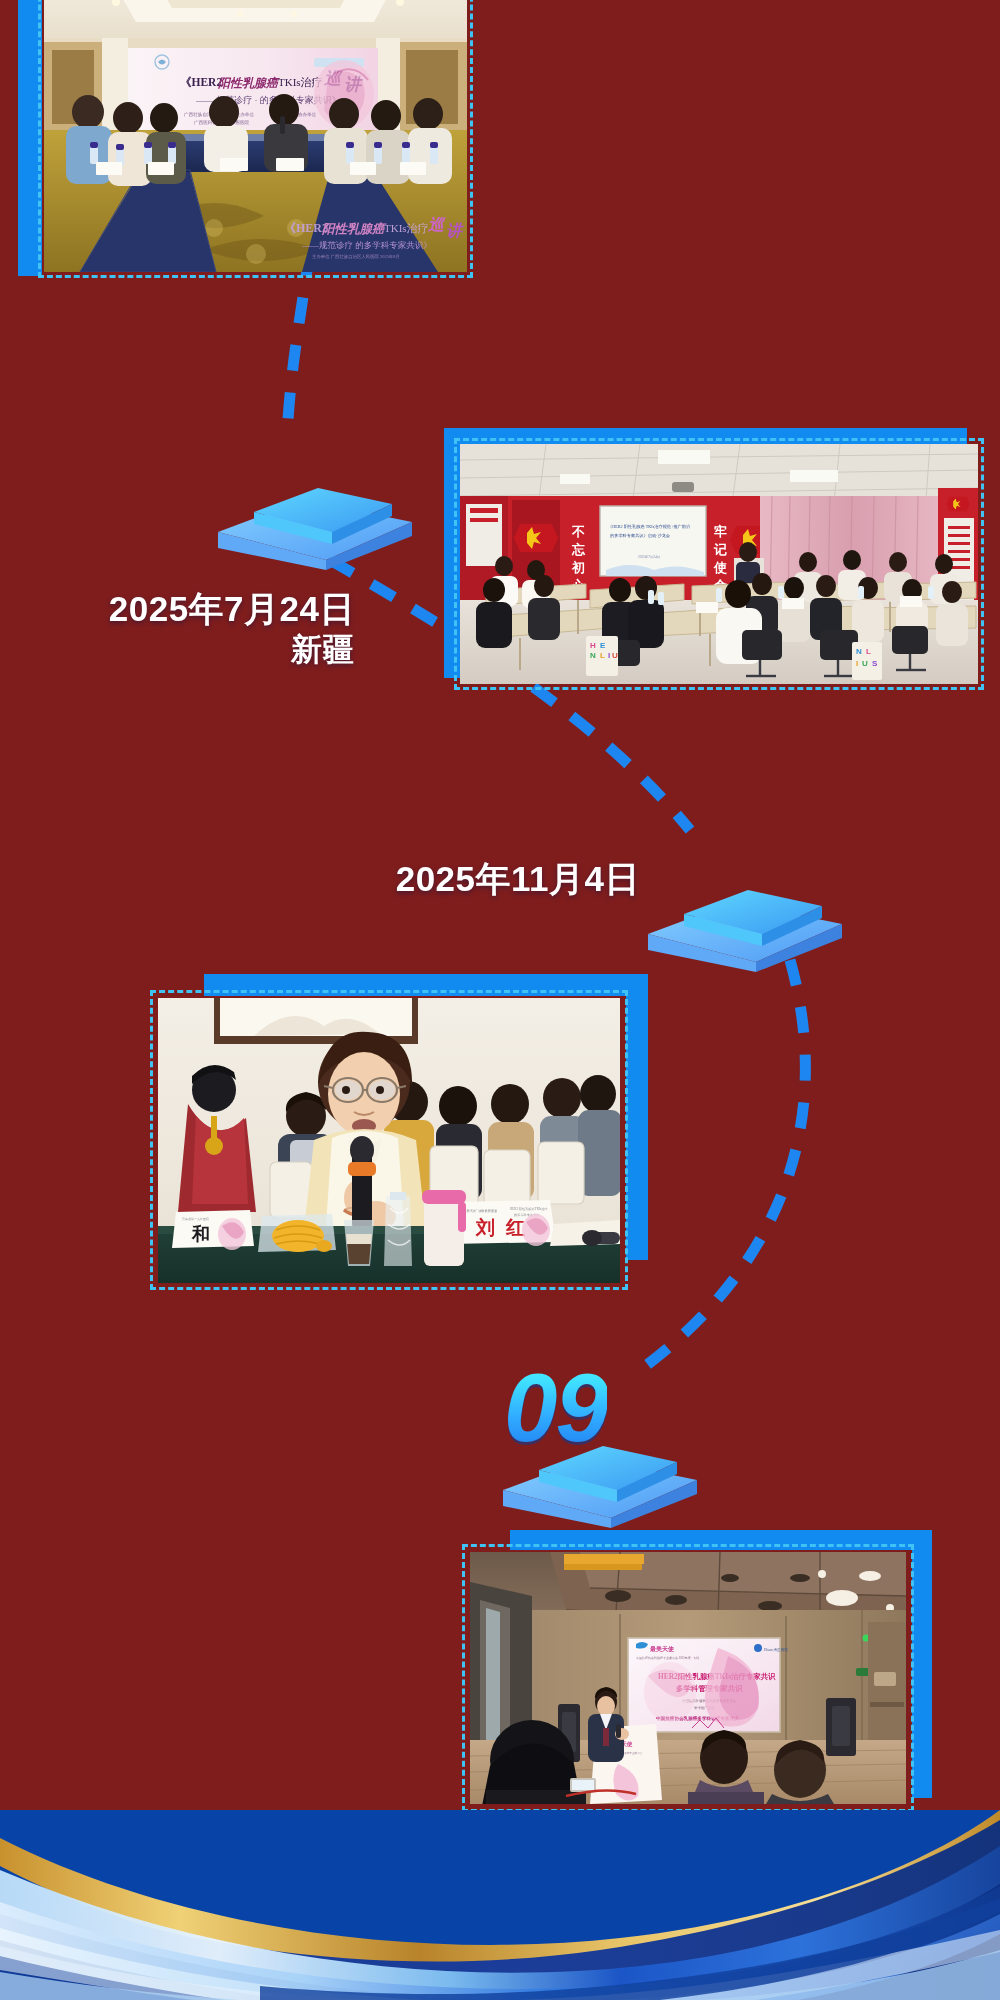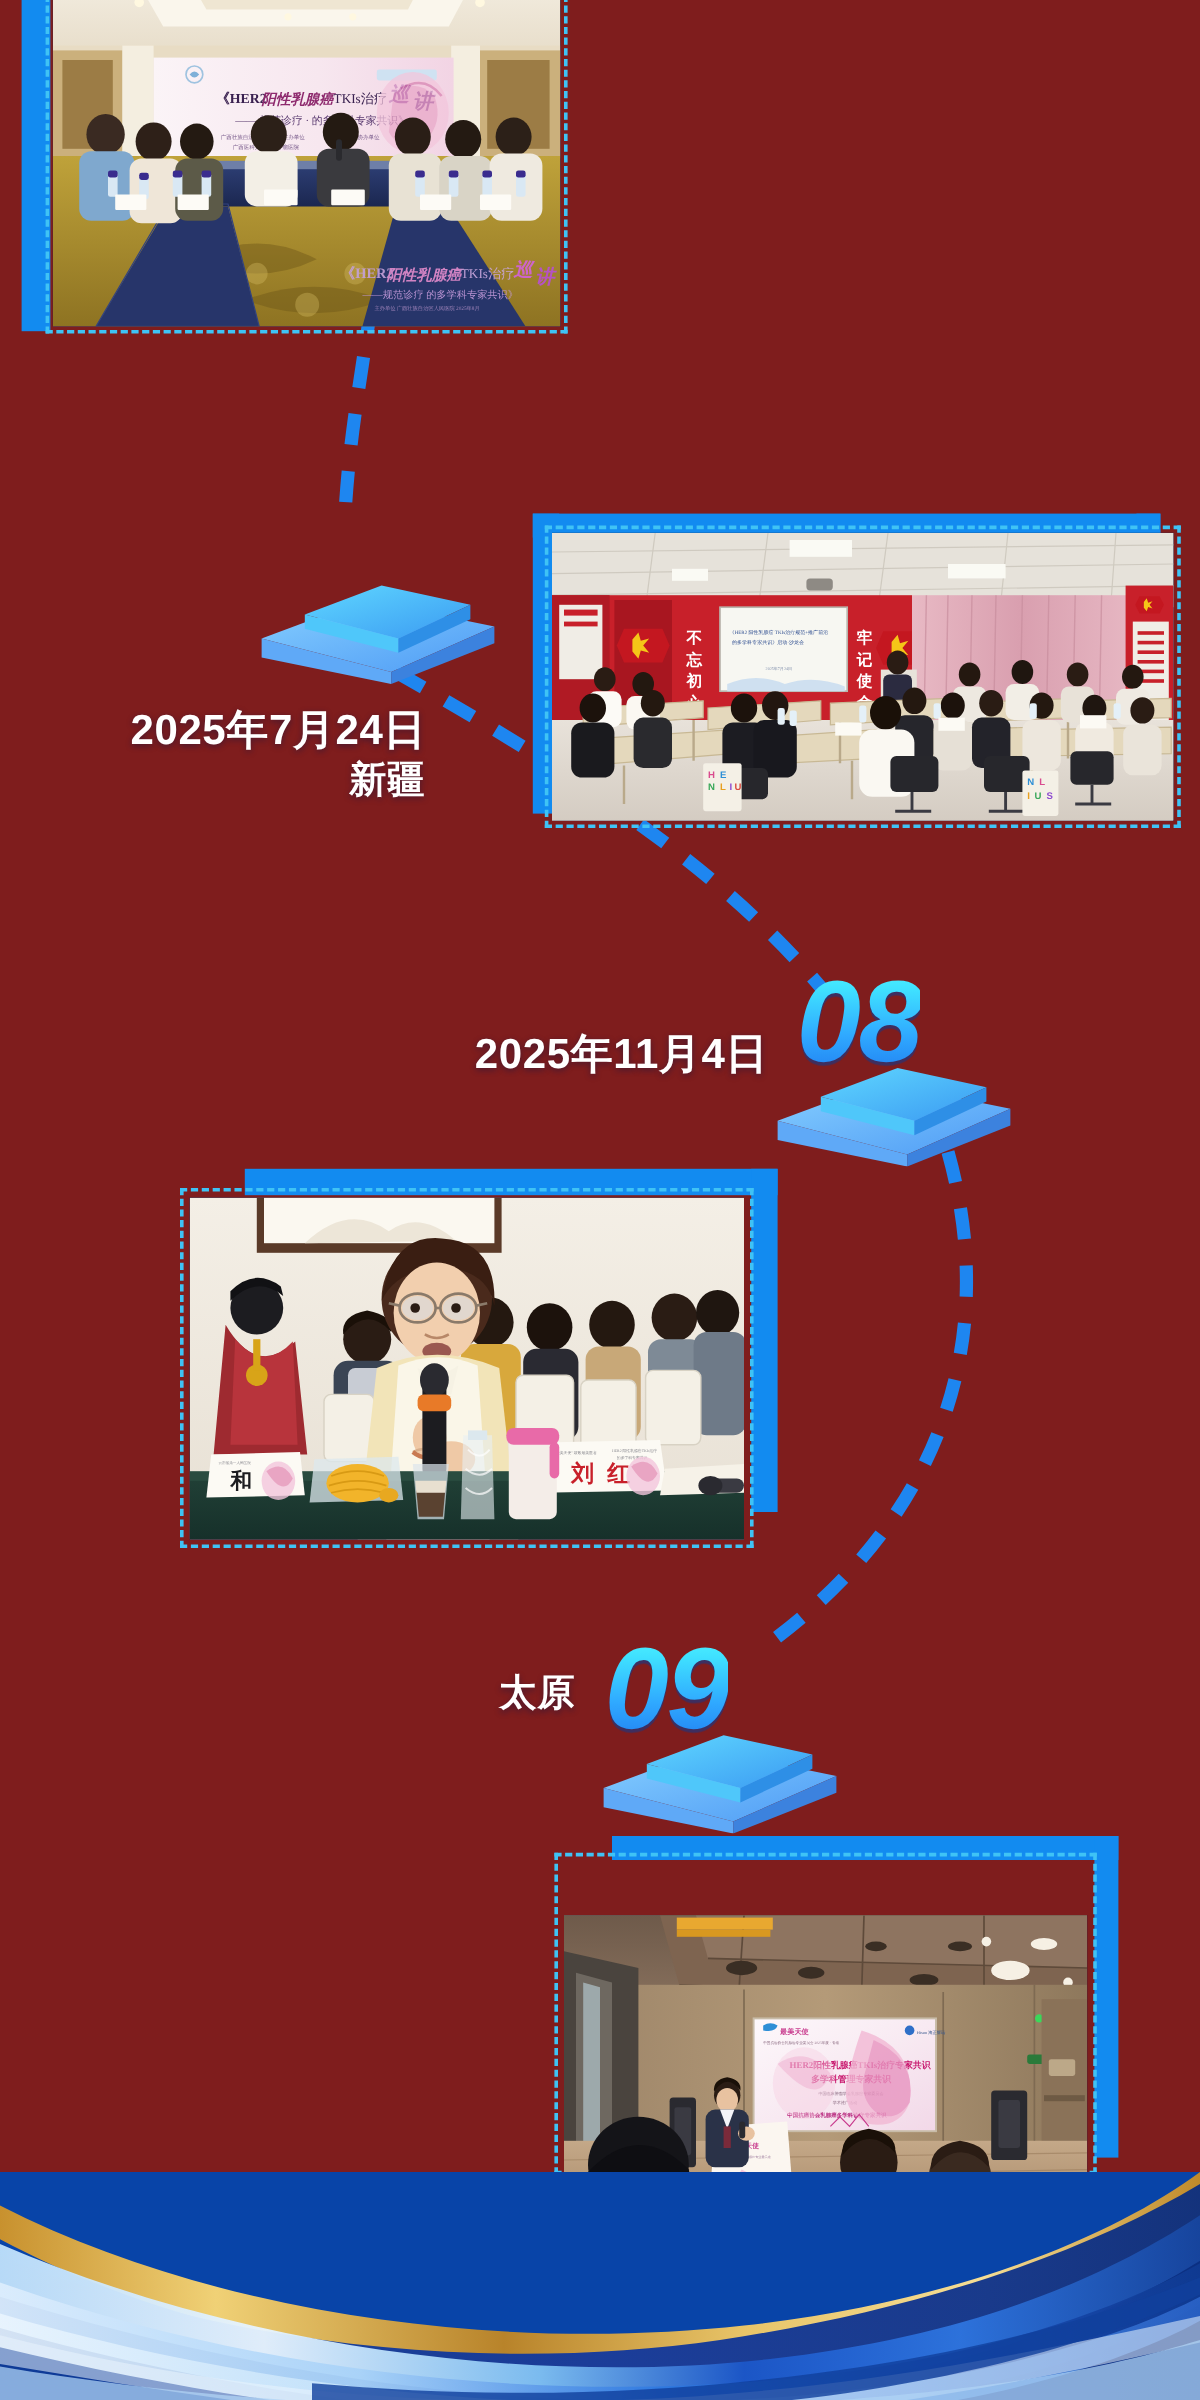--- a/index.html
+++ b/index.html
@@ -487,21 +487,20 @@
             <stop offset="1" stop-color="#3B9AF2"></stop>
         </linearGradient>
       </defs>
       <path d="M8 62 L94 30 L202 52 L116 90 Z" fill="url(#p8a)"></path>
       <path d="M8 62 L8 78 L116 100 L116 90 Z" fill="#5FA9F7"></path>
       <path d="M116 90 L116 100 L202 66 L202 52 Z" fill="#3C82DE"></path>
       <path d="M44 42 L108 18 L182 34 L122 62 Z" fill="url(#p8b)"></path>
       <path d="M44 42 L44 54 L122 74 L122 62 Z" fill="#4FC7FA"></path>
       <path d="M122 62 L122 74 L182 46 L182 34 Z" fill="#2E8FE6"></path>
     </svg>
-    <div class="num" style="left:24px;top:-8px;">08</div>
   </div>
 
   <div class="label" style="left:260px;top:858px;width:380px;">
     <div class="l1">2025年11月4日</div>
   </div>
 
   <div class="photo-frame" style="left:150px;top:974px;width:500px;height:320px;">
     <div class="frame-band" style="left:54px;top:0;width:444px;height:22px;"></div>
     <div class="frame-band" style="left:476px;top:0;width:22px;height:286px;"></div>
     <div class="frame-dash" style="left:0;top:16px;width:478px;height:300px;"></div>
@@ -679,28 +678,27 @@
       <path d="M8 62 L8 78 L116 100 L116 90 Z" fill="#5FA9F7"></path>
       <path d="M116 90 L116 100 L202 66 L202 52 Z" fill="#3C82DE"></path>
       <path d="M44 42 L108 18 L182 34 L122 62 Z" fill="url(#p9b)"></path>
       <path d="M44 42 L44 54 L122 74 L122 62 Z" fill="#4FC7FA"></path>
       <path d="M122 62 L122 74 L182 46 L182 34 Z" fill="#2E8FE6"></path>
     </svg>
     <div class="num" style="left:9px;top:-8px;">09</div>
   </div>
 
   <div class="label" style="left:100px;top:1392px;width:380px;">
-    <div class="l2">太原</div>
   </div>
 
   <div class="photo-frame" style="left:462px;top:1522px;width:470px;height:300px;">
     <div class="frame-band" style="left:48px;top:8px;width:422px;height:20px;"></div>
     <div class="frame-band" style="left:450px;top:8px;width:20px;height:268px;"></div>
     <div class="frame-dash" style="left:0;top:22px;width:452px;height:268px;"></div>
-    <div class="photo" style="left:8px;top:30px;width:436px;height:252px;margin-top:44px;">
+    <div class="photo" style="left:8px;top:30px;width:436px;height:252px;">
       <svg class="photo-inner" viewBox="0 0 436 252" preserveAspectRatio="none">
         <defs>
           <linearGradient id="p9wall" x1="0" y1="0" x2="1" y2="0">
             <stop offset="0" stop-color="#9C8468"></stop>
               <stop offset=".5" stop-color="#B49A78"></stop>
             <stop offset="1" stop-color="#8E785C"></stop>
           </linearGradient>
           <linearGradient id="p9ceil" x1="0" y1="0" x2="0" y2="1">
             <stop offset="0" stop-color="#6E5A4A"></stop>
               <stop offset="1" stop-color="#8C7460"></stop>

